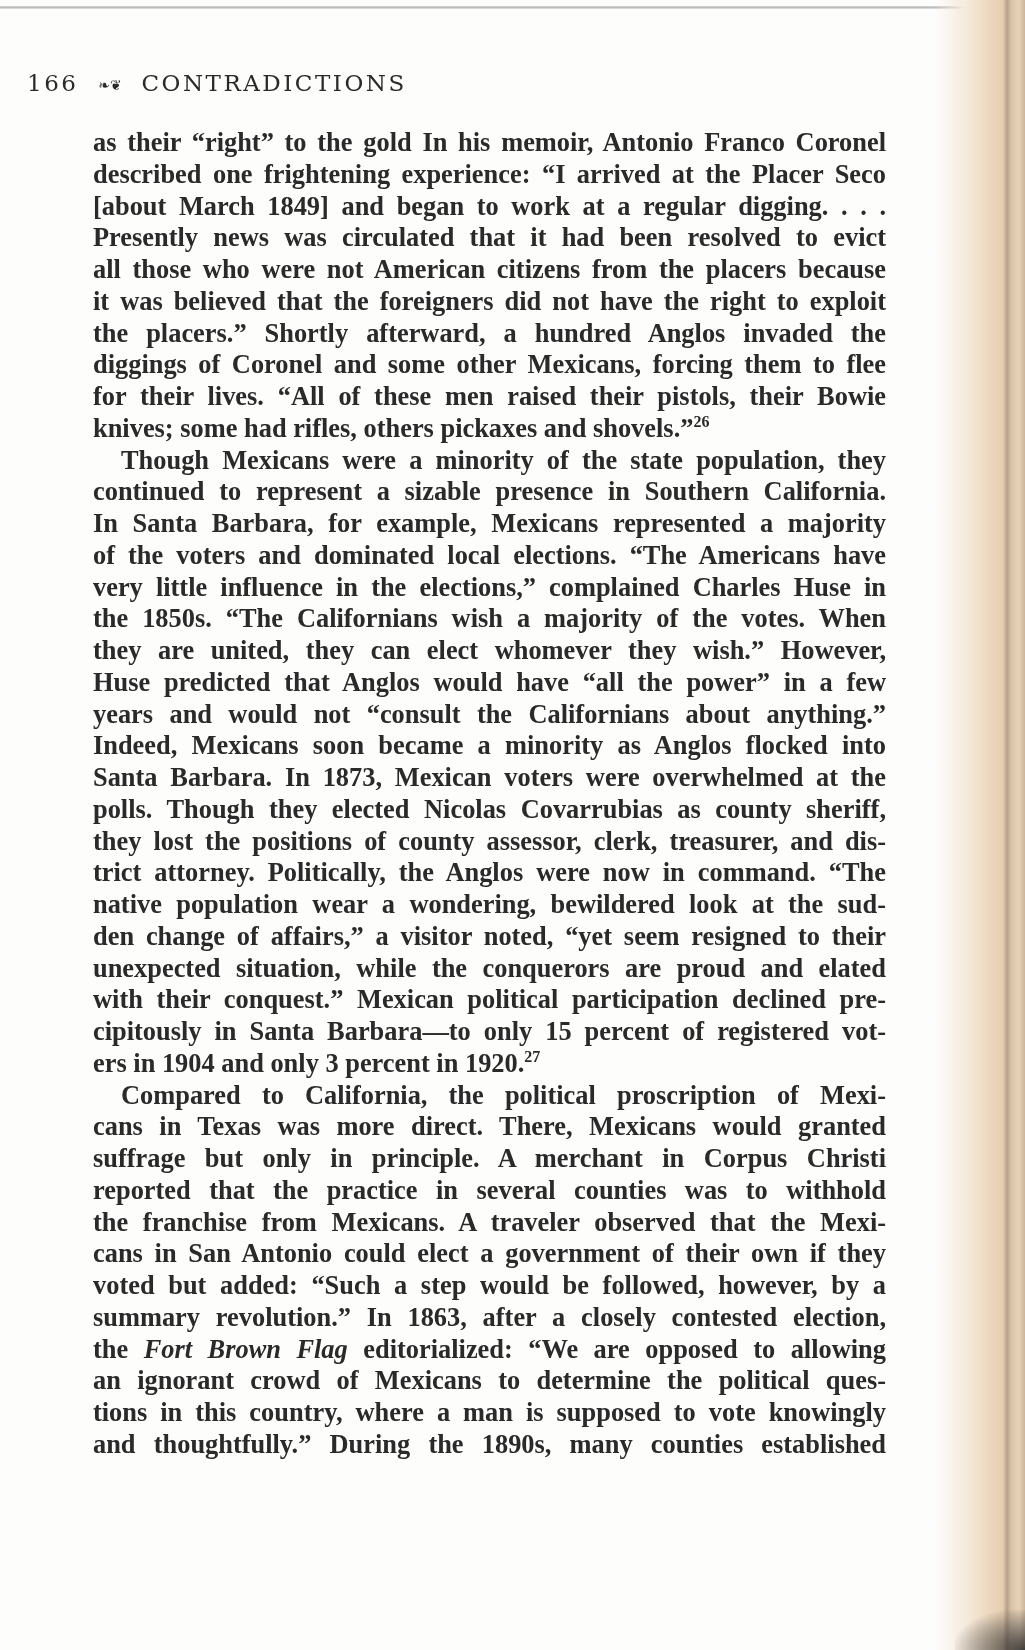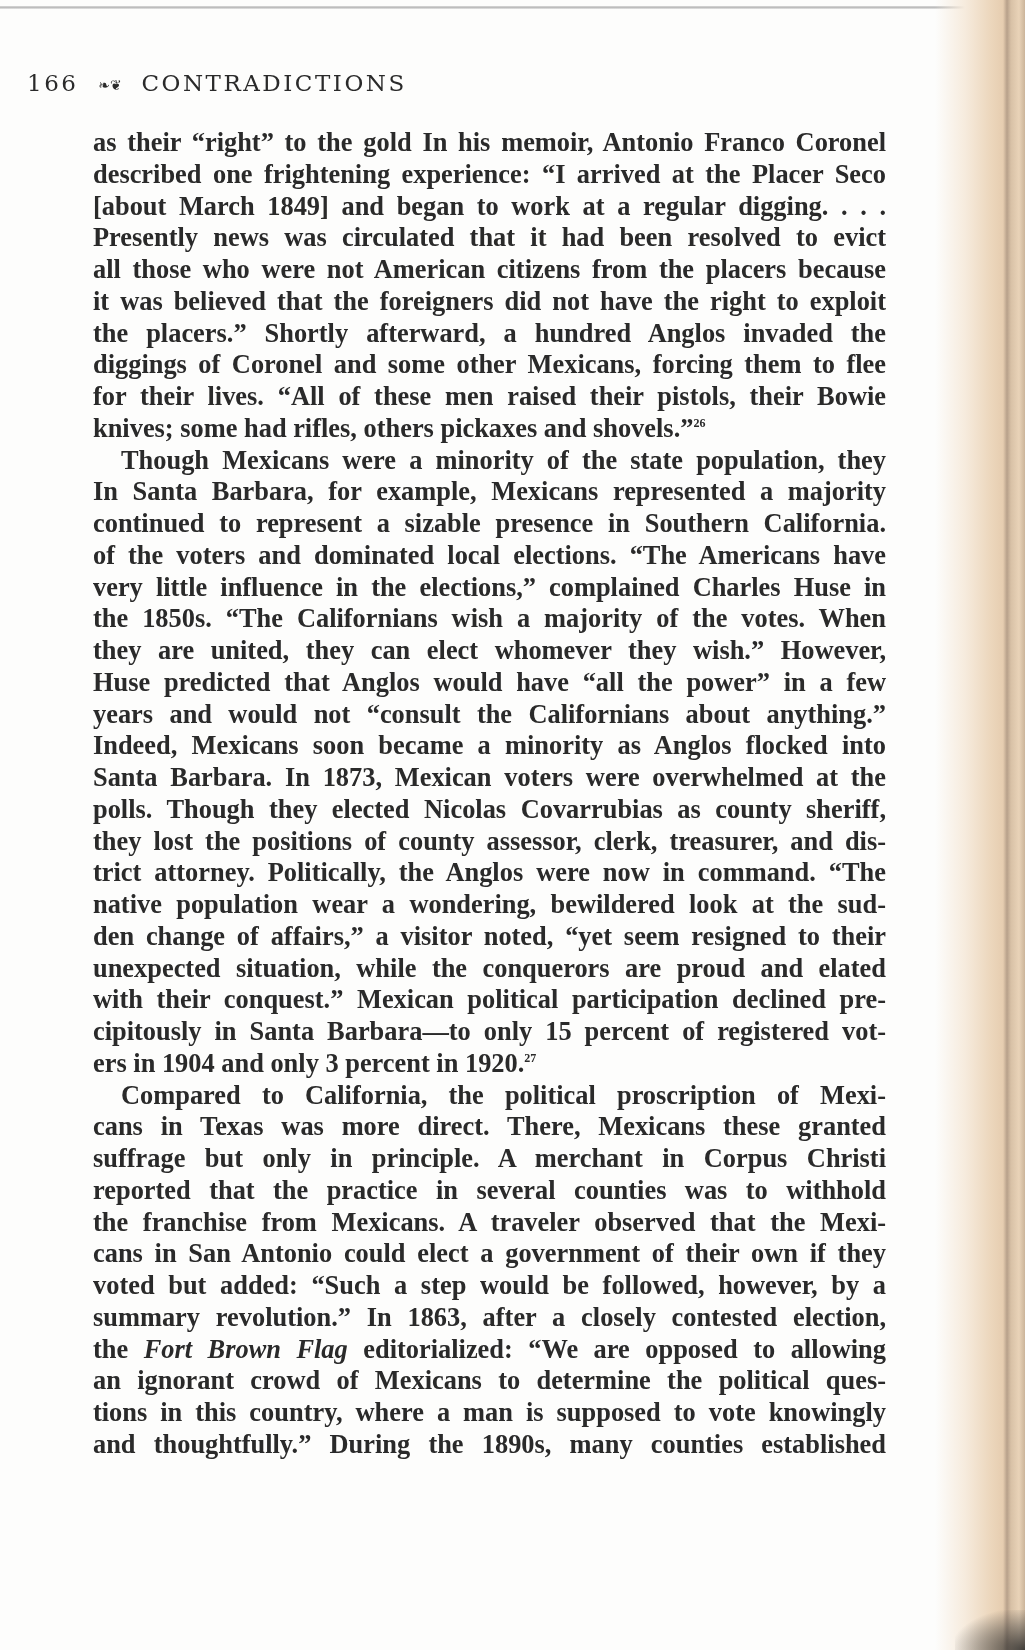--- a/index.html
+++ b/index.html
@@ -82,21 +82,21 @@
       text-align-last: justify;
       height: 31.75px;
     }
     .line.last {
       text-align-last: left;
     }
     .line.indent {
       padding-left: 28px;
     }
     .note-ref {
-      font-size: 12px;
+      font-size: 16px;
       vertical-align: 10px;
       line-height: 0;
     }
     i { font-style: italic; }
   </style>
 </head>
 <body>
 
 <div class="top-edge"></div>
 <div class="book-edge"></div>
@@ -116,43 +116,43 @@
       <span class="line"><span>Presently news was circulated that it had been resolved to evict</span></span>
       <span class="line"><span>all those who were not American citizens from the placers because</span></span>
       <span class="line"><span>it was believed that the foreigners did not have the right to exploit</span></span>
       <span class="line"><span>the placers.” Shortly afterward, a hundred Anglos invaded the</span></span>
       <span class="line"><span>diggings of Coronel and some other Mexicans, forcing them to flee</span></span>
       <span class="line"><span>for their lives. “All of these men raised their pistols, their Bowie</span></span>
       <span class="line last"><span>knives; some had rifles, others pickaxes and shovels.”</span><span class="note-ref">26</span></span>
     </div>
   <div>
       <span class="line indent"><span>Though Mexicans were a minority of the state population, they</span></span>
+      <span class="line"><span>continued to represent a sizable presence in Southern California.</span></span>
       <span class="line"><span>In Santa Barbara, for example, Mexicans represented a majority</span></span>
-      <span class="line"><span>continued to represent a sizable presence in Southern California.</span></span>
       <span class="line"><span>of the voters and dominated local elections. “The Americans have</span></span>
       <span class="line"><span>very little influence in the elections,” complained Charles Huse in</span></span>
       <span class="line"><span>the 1850s. “The Californians wish a majority of the votes. When</span></span>
       <span class="line"><span>they are united, they can elect whomever they wish.” However,</span></span>
       <span class="line"><span>Huse predicted that Anglos would have “all the power” in a few</span></span>
       <span class="line"><span>years and would not “consult the Californians about anything.”</span></span>
       <span class="line"><span>Indeed, Mexicans soon became a minority as Anglos flocked into</span></span>
       <span class="line"><span>Santa Barbara. In 1873, Mexican voters were overwhelmed at the</span></span>
       <span class="line"><span>polls. Though they elected Nicolas Covarrubias as county sheriff,</span></span>
       <span class="line"><span>they lost the positions of county assessor, clerk, treasurer, and dis-</span></span>
       <span class="line"><span>trict attorney. Politically, the Anglos were now in command. “The</span></span>
       <span class="line"><span>native population wear a wondering, bewildered look at the sud-</span></span>
       <span class="line"><span>den change of affairs,” a visitor noted, “yet seem resigned to their</span></span>
       <span class="line"><span>unexpected situation, while the conquerors are proud and elated</span></span>
       <span class="line"><span>with their conquest.” Mexican political participation declined pre-</span></span>
       <span class="line"><span>cipitously in Santa Barbara—to only 15 percent of registered vot-</span></span>
       <span class="line last"><span>ers in 1904 and only 3 percent in 1920.</span><span class="note-ref">27</span></span>
     </div>
   <div>
       <span class="line indent"><span>Compared to California, the political proscription of Mexi-</span></span>
-      <span class="line"><span>cans in Texas was more direct. There, Mexicans these granted</span></span>
+      <span class="line"><span>cans in Texas was more direct. There, Mexicans would granted</span></span>
       <span class="line"><span>suffrage but only in principle. A merchant in Corpus Christi</span></span>
       <span class="line"><span>reported that the practice in several counties was to withhold</span></span>
       <span class="line"><span>the franchise from Mexicans. A traveler observed that the Mexi-</span></span>
       <span class="line"><span>cans in San Antonio could elect a government of their own if they</span></span>
       <span class="line"><span>voted but added: “Such a step would be followed, however, by a</span></span>
       <span class="line"><span>summary revolution.” In 1863, after a closely contested election,</span></span>
       <span class="line"><span>the </span><i>Fort Brown Flag</i><span> editorialized: “We are opposed to allowing</span></span>
       <span class="line"><span>an ignorant crowd of Mexicans to determine the political ques-</span></span>
       <span class="line"><span>tions in this country, where a man is supposed to vote knowingly</span></span>
       <span class="line"><span>and thoughtfully.” During the 1890s, many counties established</span></span>

